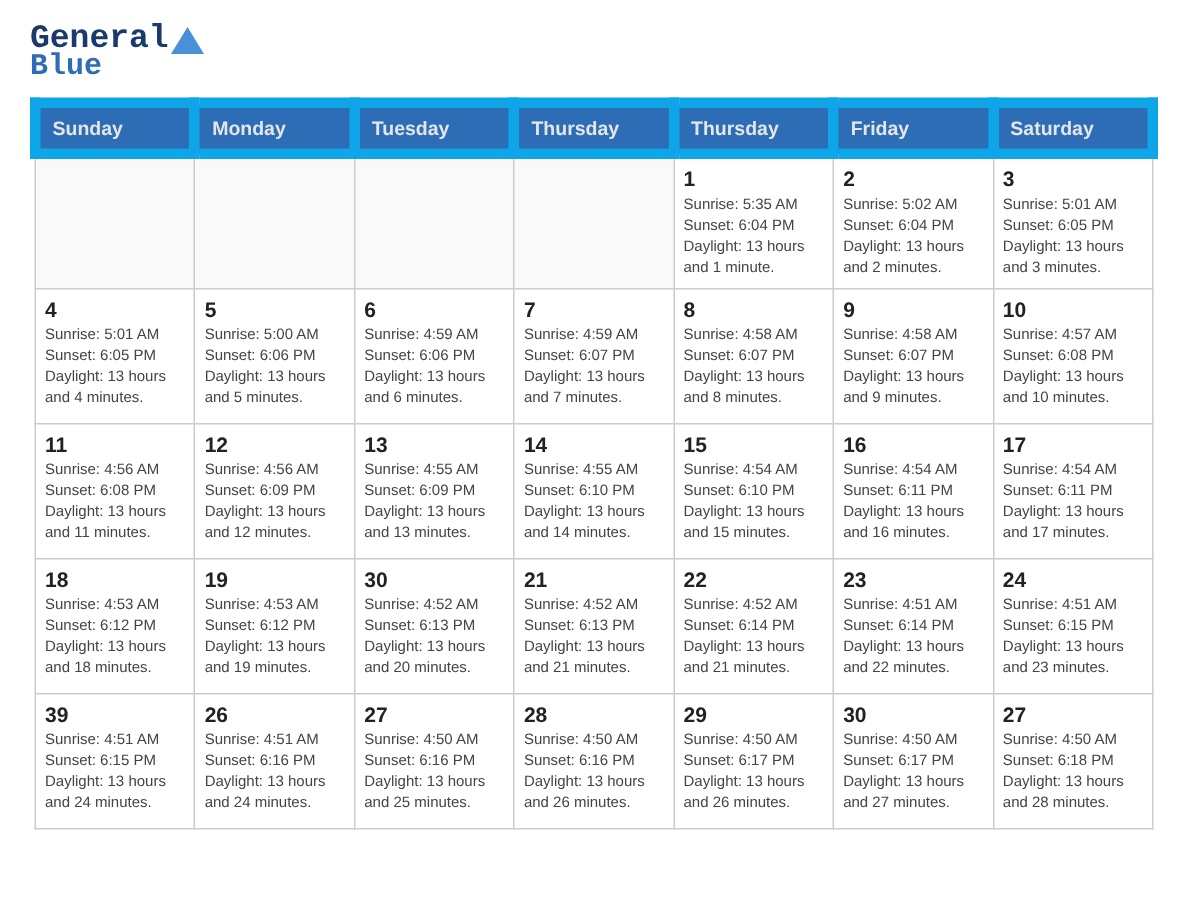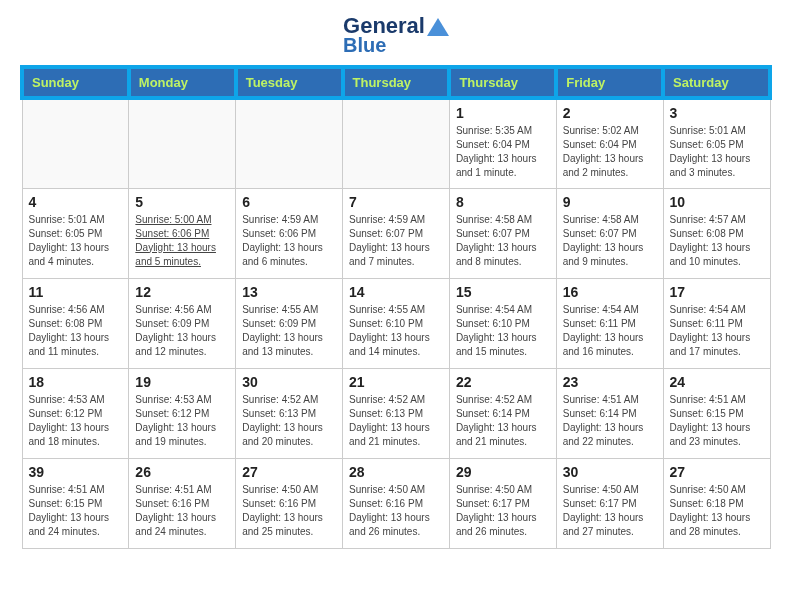--- a/index.html
+++ b/index.html
@@ -1,23 +1,23 @@
 <!DOCTYPE html>
 <html><head>
   <meta charset="utf-8">
   <style>
     * { box-sizing: border-box; margin: 0; padding: 0; }
     body { font-family: Arial, sans-serif; background: #fff; width: 792px; min-height: 612px; }
     .container { padding: 15px 20px; }
-    .header { display: flex; justify-content: center; align-items: flex-start; margin-bottom: 10px; }
+    .header { display: flex; justify-content: flex-start; align-items: flex-start; margin-bottom: 10px; font-family: Liberation Mono, monospace; }
     .title-section { text-align: right; }
     .month-title { font-size: 36px; font-weight: bold; color: #1a3a6b; }
     .location { font-size: 16px; color: #333; }
     table { width: 100%; border-collapse: collapse; table-layout: fixed; }
-    th { background-color: #2d6db5; color: #bef264; text-align: left; padding: 6px 8px; font-size: 13px; border: 4px solid #0ea5e9; }
+    th { background-color: #2d6db5; color: #e5e5e5; text-align: left; padding: 6px 8px; font-size: 13px; border: 7px solid #0ea5e9; }
     td { border: 1px solid #ccc; vertical-align: top; padding: 5px 6px; font-size: 10.5px; color: #333; background: #fff; min-height: 80px; height: 90px; }
     td.empty { background: #f9f9f9; }
     .day-num { font-size: 14px; font-weight: bold; color: #222; display: block; margin-bottom: 3px; }
     .day-info { font-size: 10px; color: #444; line-height: 1.4; }
     .logo-block { display: flex; flex-direction: column; }
     .logo-line1 { display: flex; align-items: flex-end; }
   </style>
 </head>
 <body>
 
@@ -81,21 +81,21 @@
         <tr>
           <td>
             <span class="day-num">4</span>
             <div class="day-info" style="white-space: pre-line;">Sunrise: 5:01 AM
 Sunset: 6:05 PM
 Daylight: 13 hours
 and 4 minutes.</div>
           </td>
           <td>
             <span class="day-num">5</span>
-            <div class="day-info" style="white-space: pre-line; text-decoration: underline;">Sunrise: 5:00 AM
+            <div class="day-info" style="white-space: pre-line;">Sunrise: 5:00 AM
 Sunset: 6:06 PM
 Daylight: 13 hours
 and 5 minutes.</div>
           </td>
           <td>
             <span class="day-num">6</span>
             <div class="day-info" style="white-space: pre-line;">Sunrise: 4:59 AM
 Sunset: 6:06 PM
 Daylight: 13 hours
 and 6 minutes.</div>

